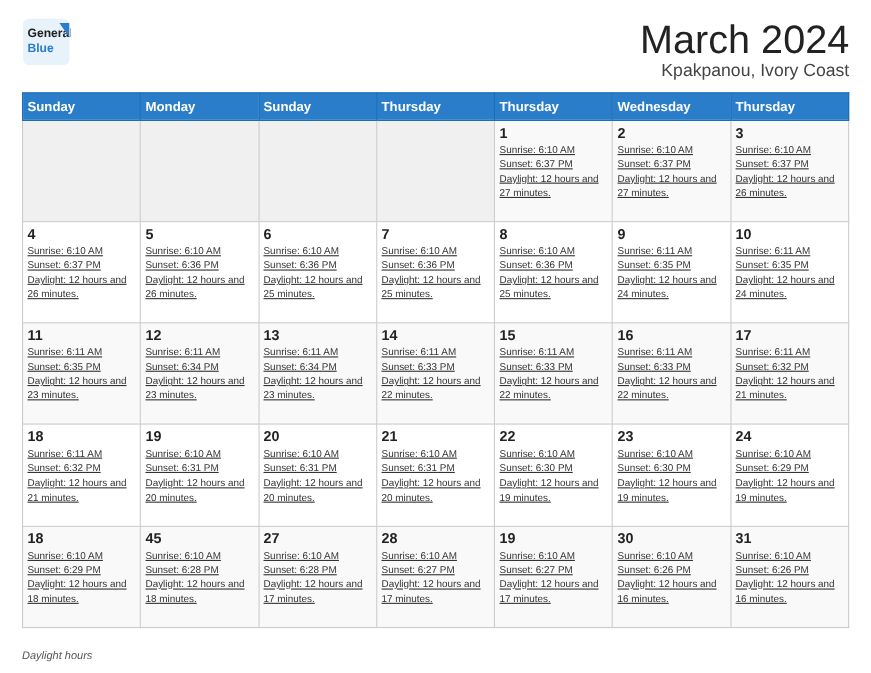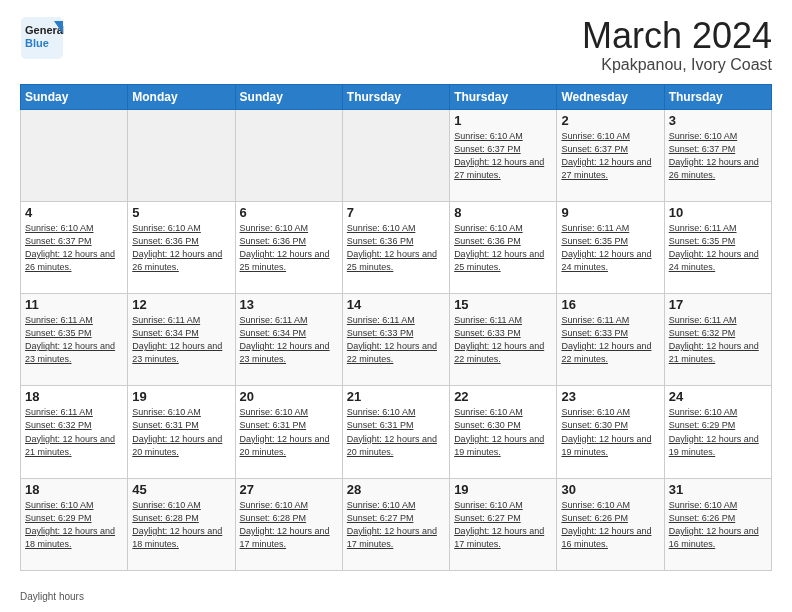--- a/index.html
+++ b/index.html
@@ -83,20 +83,21 @@
       font-size: 9px;
       color: #333;
       line-height: 1.45;
       text-decoration: underline;
     }
     .footer-note {
       font-size: 10px;
       color: #555;
       margin-top: 20px;
       text-align: left;
+      font-style: italic;
     }
   </style>
 </head>
 <body>
 
 <div class="page">
   <div class="header">
     <div class="logo">
         <svg width="44" height="44" viewBox="0 0 44 44">
   <rect x="1" y="1" width="42" height="42" rx="5" fill="#e8f2fb"></rect>

